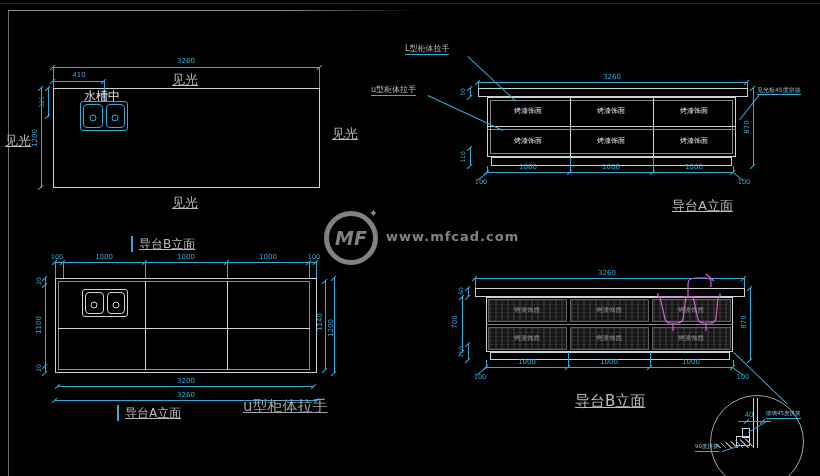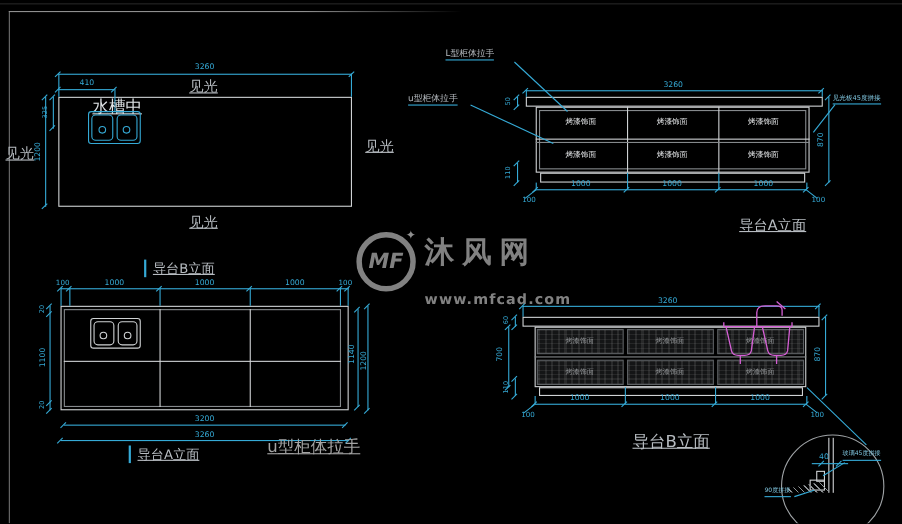--- a/index.html
+++ b/index.html
@@ -76,21 +76,21 @@
     <i class="ln cy" style="left:41px;top:88px;width:1px;height:100px"></i>
     <i class="tk" style="left:40px;top:85px"></i>
       <i class="tk" style="left:40px;top:184px"></i>
     <span class="vdim" style="left:35px;top:138px">1200</span>
 
     <span class="cap" style="left:172px;top:73px;font-size:13px">见光</span>
     <span class="cap" style="left:5px;top:134px;font-size:13px">见光</span>
     <span class="cap" style="left:332px;top:127px;font-size:13px">见光</span>
     <span class="cap" style="left:172px;top:196px;font-size:13px">见光</span>
 
-    <span class="cap" style="left:84px;top:90px;font-size:15px;color:#dfe3e6">水槽中</span>
+    <span class="cap" style="left:84px;top:90px;font-size:12px;color:#dfe3e6">水槽中</span>
     <div class="sink" style="left:80px;top:101px;width:48px;height:30px;">
       <div class="bowl"></div>
         <div class="bowl"></div>
     </div>
 
     <i class="ln cy" style="left:131px;top:236px;width:2px;height:16px"></i>
     <span class="cap" style="left:139px;top:238px;font-size:12px">导台B立面</span>
   </div>
 
   <div>
@@ -154,21 +154,20 @@
     <span class="cap" style="left:125px;top:407px;font-size:12px">导台A立面</span>
     <span class="cap" style="left:243px;top:399px;font-size:15px;color:#a4a4a4">u型柜体拉手</span>
   </div>
 
   <div class="wm" style="left:324px;top:211px;">
     <div class="wm-logo">
       <span>MF</span>
         <i class="spark">✦</i>
     </div>
     <div>
-      <div class="wm-name">沐风网</div>
       <div class="wm-url">www.mfcad.com</div>
     </div>
   </div>
 
   <div>
 
     <i class="ln cy" style="left:478px;top:82px;width:270px;height:1px"></i>
     <i class="ln cy" style="left:478px;top:82px;width:1px;height:6px"></i>
     <i class="ln cy" style="left:747px;top:82px;width:1px;height:6px"></i>
     <i class="tk" style="left:477px;top:79px"></i>

